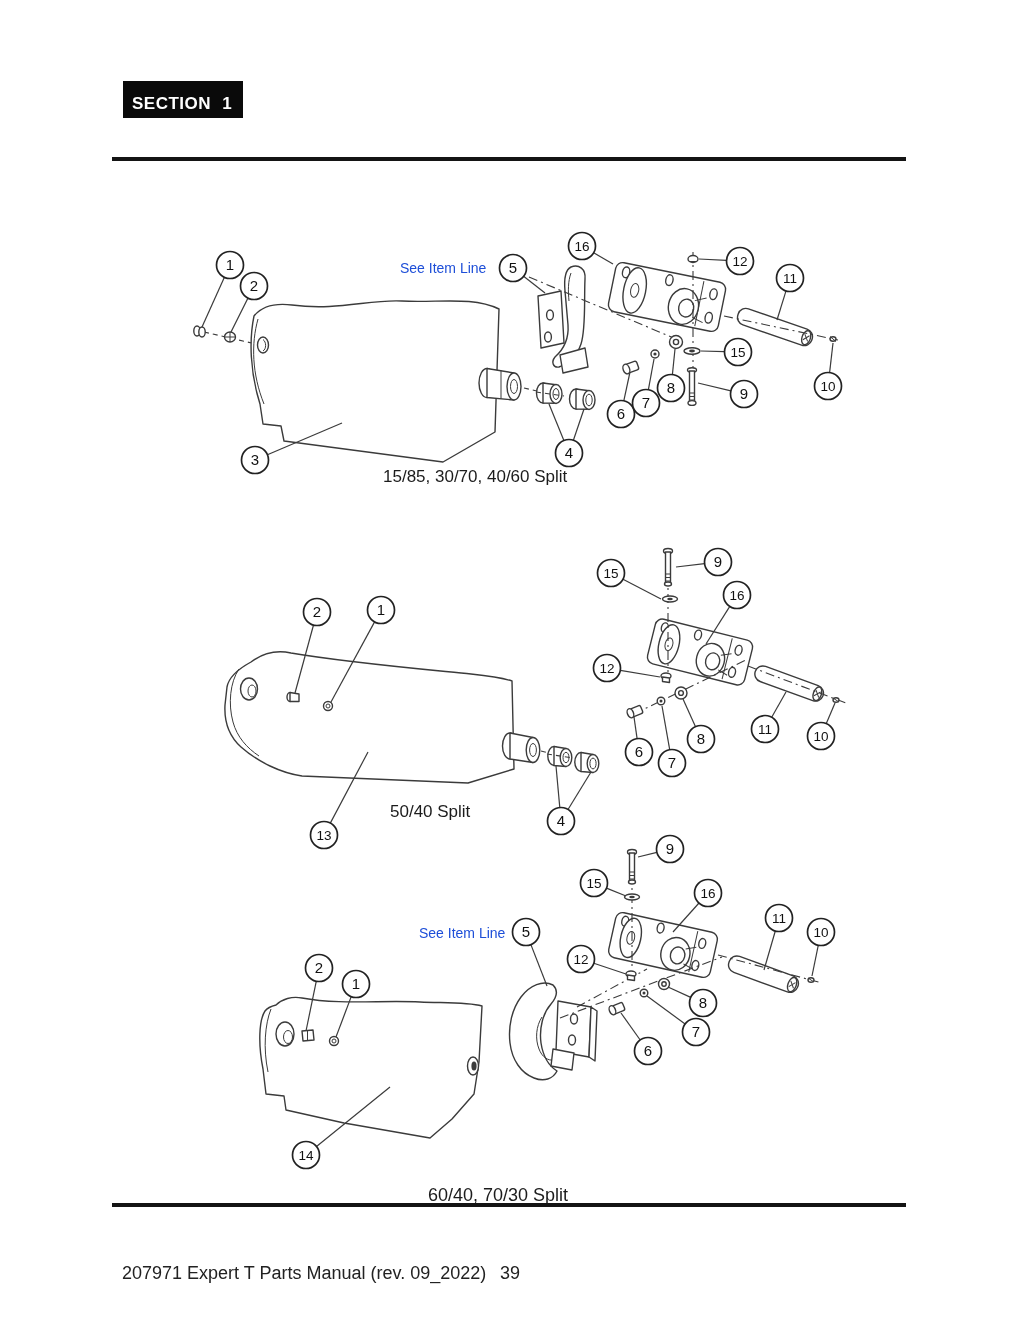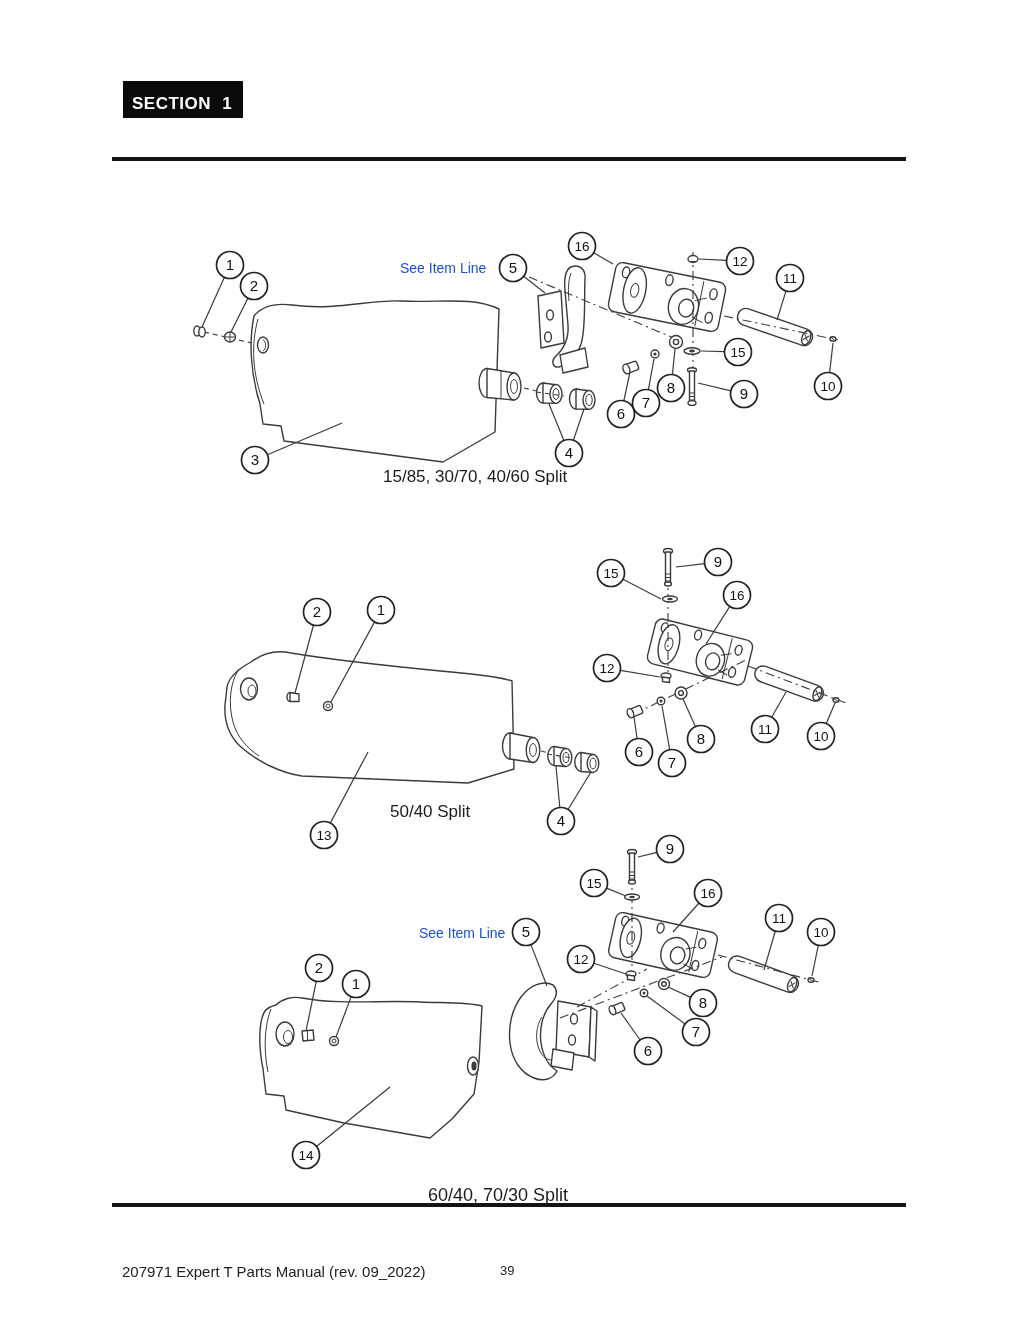--- a/index.html
+++ b/index.html
@@ -24,22 +24,22 @@
   .rule-bottom { top:1203px; }
   
   .caption { font-size:17px; color:#1c1c1c; text-align:left; }
   .caption-d1 { left:383px; top:467px; width:245px; }
   .caption-d2 { left:390px; top:802px; width:170px; }
   .caption-d3 { left:428px; top:1165px; width:195px; font-size:18px;margin-top:20px; }
   .sil { font-size:14px; color:#1d4ed8; }
   .sil-d1 { left:400px; top:260px; }
   .sil-d3 { left:419px; top:925px; }
   
-  .footer-left { left:122px; top:1263px; font-size:15px; color:#222;text-align:center; }
-  .footer-page { left:500px; top:1263px; font-size:13px; color:#222; }
+  .footer-left { left:122px; top:1263px; font-size:18px; color:#222;text-align:center; }
+  .footer-page { left:500px; top:1263px; font-size:18px; color:#222; }
   
   svg.art { position:absolute; left:0; top:0; }
   .part  { fill:#ffffff; stroke:#3b3b3b; stroke-width:1.4; stroke-linejoin:round; }
   .thin  { fill:none; stroke:#3b3b3b; stroke-width:1; }
   .ink   { fill:#3b3b3b; stroke:none; }
   .dash  { fill:none; stroke:#3b3b3b; stroke-width:1.1; stroke-dasharray:5 4; }
   .cdash { fill:none; stroke:#3b3b3b; stroke-width:1.1; stroke-dasharray:9 4 2 4; }
   .leader { stroke:#3b3b3b; stroke-width:1.2; fill:none; }
   .co-circle { fill:#ffffff; stroke:#222222; stroke-width:1.7; }
   .co-text { font-family:"Liberation Sans",sans-serif; font-size:15px; fill:#111;

